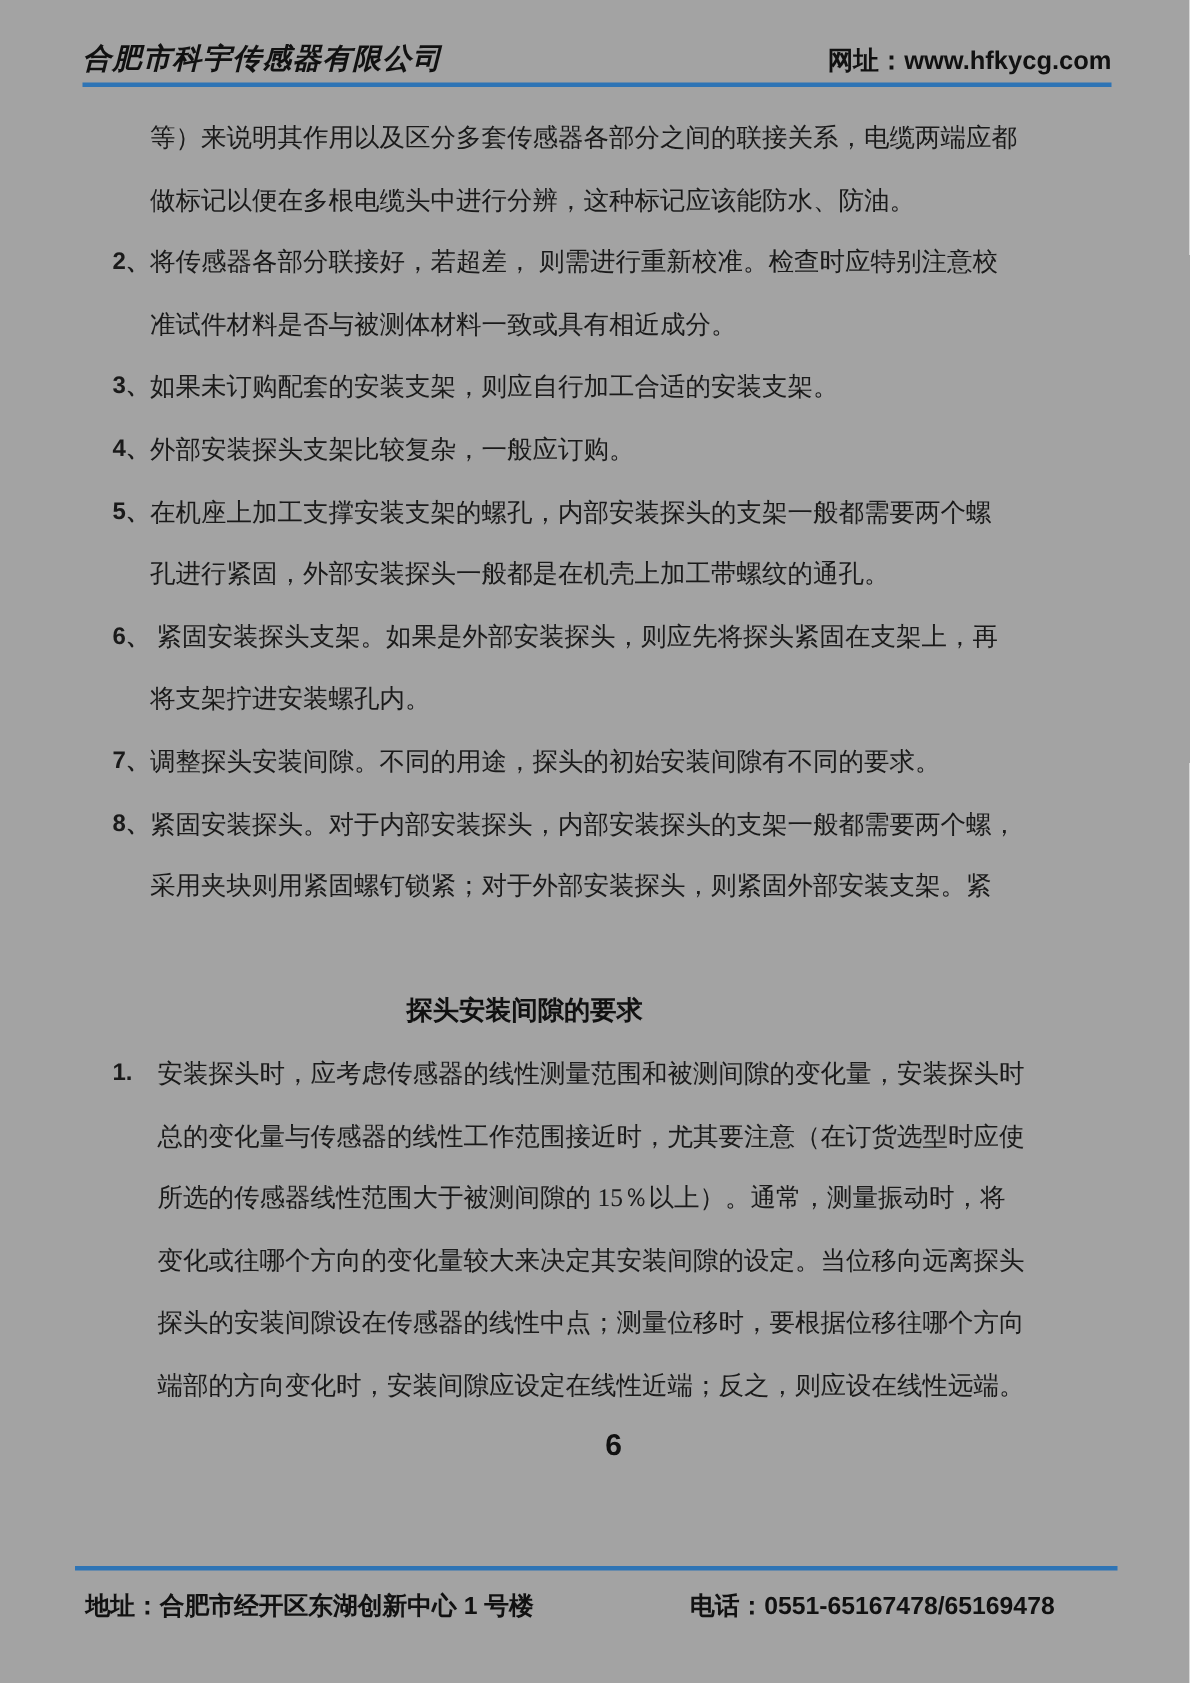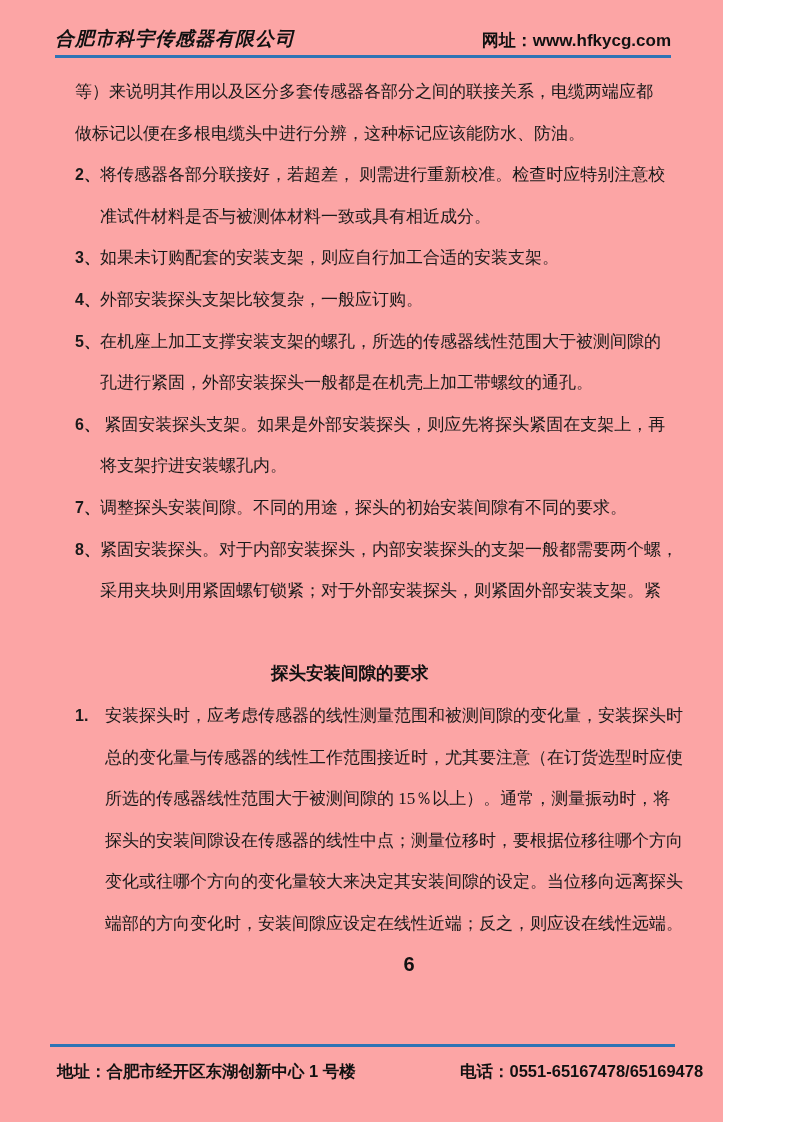--- a/index.html
+++ b/index.html
@@ -1,19 +1,19 @@
 <!DOCTYPE html>
 <html><head>
 <meta charset="utf-8">
 <style>
   html,body{margin:0;padding:0;background:#ffffff;}
   .page{
     position:relative;
-    width:723px;height:1122px;
-    background:#fca5a5;
+    width:793px;height:1122px;
+    background:#a3a3a3;
     overflow:hidden;
     color:#1a1a1a;
     font-family:"Liberation Serif","DejaVu Serif",serif;
   }
   
   .header{
     position:absolute;left:55px;right:52px;top:26px;
     display:flex;justify-content:space-between;align-items:flex-end;
     border-bottom:3px solid #2e74b5;
     padding-bottom:3px;
@@ -29,21 +29,21 @@
   }
   
   .content{
     position:absolute;left:75px;top:71px;width:668px;
     font-size:17px;
   }
   .line{
     height:41.6px;line-height:41.6px;
     white-space:pre;
   }
-  .hang{}
+  .hang{margin-left:25px;}
   .item{display:flex;align-items:flex-start;}
   .num{
     flex:none;width:25px;line-height:41.6px;height:41.6px;
     font-family:"Liberation Sans","DejaVu Sans",sans-serif;
     font-weight:700;font-size:16px;white-space:pre;
   }
   .list2 .num{width:30px;}
   .lines{flex:1 1 auto;min-width:0;}
   .spacer{height:41.6px;}
   .heading{
@@ -101,21 +101,21 @@
         </div>
         <div class="item">
           <span class="num">4、</span>
           <div class="lines">
             <div class="line">外部安装探头支架比较复杂，一般应订购。</div>
           </div>
         </div>
         <div class="item">
           <span class="num">5、</span>
           <div class="lines">
-            <div class="line">在机座上加工支撑安装支架的螺孔，所选的传感器线性范围大于被测间隙的</div>
+            <div class="line">在机座上加工支撑安装支架的螺孔，内部安装探头的支架一般都需要两个螺</div>
             <div class="line">孔进行紧固，外部安装探头一般都是在机壳上加工带螺纹的通孔。</div>
           </div>
         </div>
         <div class="item">
           <span class="num">6、</span>
           <div class="lines">
             <div class="line"> 紧固安装探头支架。如果是外部安装探头，则应先将探头紧固在支架上，再</div>
             <div class="line">将支架拧进安装螺孔内。</div>
           </div>
         </div>
@@ -135,22 +135,22 @@
       </div>
     <div class="spacer"></div>
     <div class="heading line">探头安装间隙的要求</div>
     <div id="list2" class="list2">
         <div class="item">
           <span class="num">1.</span>
           <div class="lines">
             <div class="line">安装探头时，应考虑传感器的线性测量范围和被测间隙的变化量，安装探头时</div>
             <div class="line">总的变化量与传感器的线性工作范围接近时，尤其要注意（在订货选型时应使</div>
             <div class="line">所选的传感器线性范围大于被测间隙的 15％以上）。通常，测量振动时，将</div>
+            <div class="line">变化或往哪个方向的变化量较大来决定其安装间隙的设定。当位移向远离探头</div>
             <div class="line">探头的安装间隙设在传感器的线性中点；测量位移时，要根据位移往哪个方向</div>
-            <div class="line">变化或往哪个方向的变化量较大来决定其安装间隙的设定。当位移向远离探头</div>
             <div class="line">端部的方向变化时，安装间隙应设定在线性近端；反之，则应设在线性远端。</div>
           </div>
         </div>
       </div>
     <div class="pagenum line">6</div>
   </div>
 
   <div class="footer-rule"></div>
   <div class="footer">
     <span class="addr"><span>地址：</span><span>合肥市经开区东湖创新中心 1 号楼</span></span>

